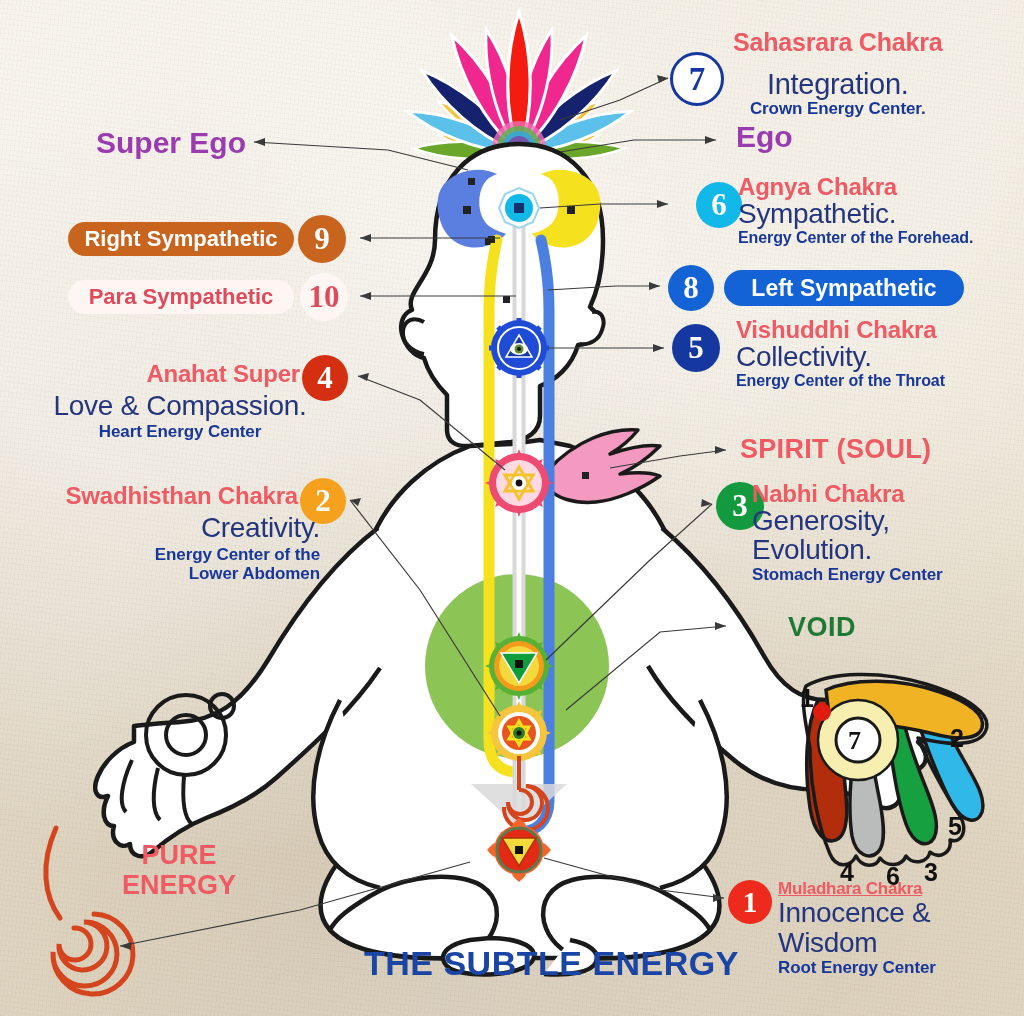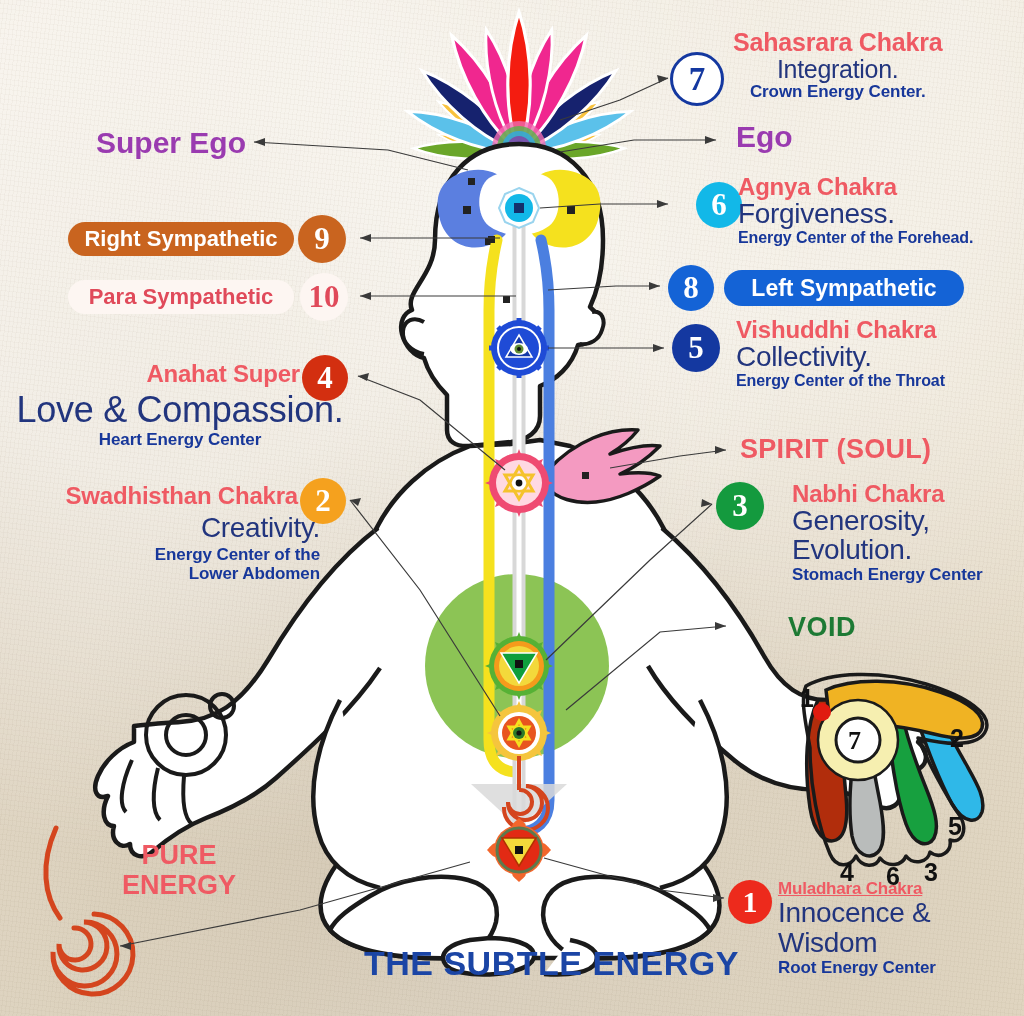--- a/index.html
+++ b/index.html
@@ -390,34 +390,34 @@
       <path d="M470,862 L300,910 L120,946"></path>
       <path d="M120,946 l11,-4 l0,8 z" fill="#3a3a3a" stroke="none"></path>
     </g>
   </svg>
 
   <div class="numcircle" style="left:670px;top:52px;width:48px;height:48px;background:#ffffff;border:3px solid #1438a0;color:#1438a0;font-size:33px;">
     <span>7</span>
   </div>
   <div class="lbl" style="left:733px;top:30px;text-align:center;">
     <div class="chakra-name" style="font-size:25px;">Sahasrara Chakra</div>
-    <div class="chakra-qual" style="font-size:25px;margin-top:1px;">Integration.</div>
+    <div class="chakra-qual" style="font-size:29px;margin-top:14px;">Integration.</div>
     <div class="chakra-sub" style="font-size:17px;margin-top:1px;">Crown Energy Center.</div>
   </div>
 
   <div class="plainlbl" style="left:736px;top:120px;color:#9a3bb0;font-size:30px;">Ego</div>
 
   <div class="plainlbl" style="left:96px;top:126px;color:#9a3bb0;font-size:30px;">Super Ego</div>
 
   <div class="numcircle" style="left:696px;top:182px;width:46px;height:46px;background:#12b8e8;color:#ffffff;font-size:31px;">
     <span>6</span>
   </div>
   <div class="lbl" style="left:738px;top:175px;">
     <div class="chakra-name" style="font-size:24px;">Agnya Chakra</div>
-    <div class="chakra-qual" style="font-size:28px;margin-top:1px;">Forgiveness.</div>
+    <div class="chakra-qual" style="font-size:28px;margin-top:1px;">Sympathetic.</div>
     <div class="chakra-sub" style="font-size:16px;margin-top:1px;">Energy Center of the Forehead.</div>
   </div>
 
   <div class="pill" style="left:68px;top:222px;width:226px;height:34px;background:#c9641f;color:#ffffff;font-size:22px;">
     <span>Right Sympathetic</span>
   </div>
   <div class="numcircle" style="left:298px;top:215px;width:48px;height:48px;background:#c9641f;color:#ffffff;font-size:31px;">
     <span>9</span>
   </div>
 
@@ -444,30 +444,30 @@
     <div class="chakra-sub" style="font-size:16px;margin-top:1px;">Energy Center of the Throat</div>
   </div>
 
   <div class="numcircle" style="left:302px;top:355px;width:46px;height:46px;background:#d32f10;color:#ffffff;font-size:31px;">
     <span>4</span>
   </div>
   <div class="lbl" style="left:20px;top:362px;width:280px;text-align:right;">
     <div class="chakra-name" style="font-size:24px;">Anahat Super</div>
   </div>
   <div class="lbl" style="left:10px;top:392px;width:340px;text-align:center;">
-    <div class="chakra-qual" style="font-size:36px;">Love &amp; Compassion.</div>
+    <div class="chakra-qual" style="font-size:28px;">Love &amp; Compassion.</div>
     <div class="chakra-sub" style="font-size:17px;margin-top:2px;">Heart Energy Center</div>
   </div>
 
   <div class="plainlbl" style="left:740px;top:434px;color:#ef5a63;font-size:27px;letter-spacing:.3px;">SPIRIT (SOUL)</div>
 
   <div class="numcircle" style="left:716px;top:482px;width:48px;height:48px;background:#149a3e;color:#ffffff;font-size:31px;">
     <span>3</span>
   </div>
-  <div class="lbl" style="left:792px;top:482px;">
+  <div class="lbl" style="left:752px;top:482px;">
     <div class="chakra-name" style="font-size:24px;">Nabhi Chakra</div>
     <div class="chakra-qual" style="font-size:28px;margin-top:1px;white-space:pre-line;">Generosity,
 Evolution.</div>
     <div class="chakra-sub" style="font-size:17px;margin-top:1px;">Stomach Energy Center</div>
   </div>
 
   <div class="plainlbl" style="left:788px;top:612px;color:#1d7a34;font-size:27px;letter-spacing:.5px;">VOID</div>
 
   <div class="numcircle" style="left:300px;top:478px;width:46px;height:46px;background:#f5a11e;color:#ffffff;font-size:31px;">
     <span>2</span>

